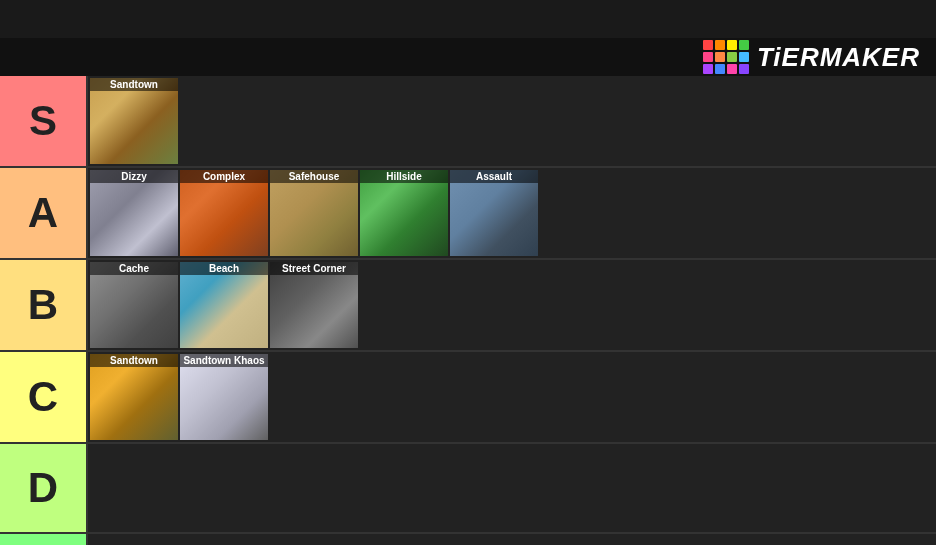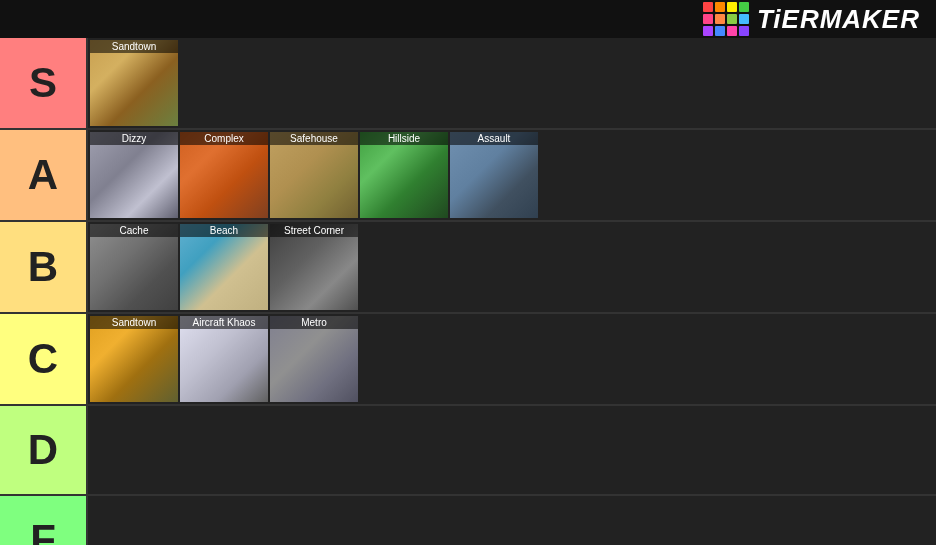--- a/index.html
+++ b/index.html
@@ -20,20 +20,21 @@
     }
 
     
     .header {
       background: #111;
       display: flex;
       align-items: center;
       justify-content: flex-end;
       padding: 6px 16px;
       height: 38px;
+      margin-top: 38px;
     }
 
     .tiermaker-logo {
       display: flex;
       align-items: center;
       gap: 8px;
     }
 
     .logo-grid {
       display: grid;
@@ -100,21 +101,21 @@
       flex-shrink: 0;
       overflow: hidden;
     }
 
     .map-item-label {
       position: absolute;
       top: 0;
       left: 0;
       right: 0;
       font-size: 10px;
-      font-weight: normal;
+      font-weight: bold;
       color: white;
       background: rgba(0,0,0,0.55);
       padding: 1px 3px;
       text-align: center;
       white-space: nowrap;
       overflow: hidden;
       text-overflow: ellipsis;
     }
 
     .map-thumb {
@@ -274,25 +275,21 @@
 
     <div class="tier-row tier-c">
       <div class="tier-label">C</div>
       <div class="tier-content">
         <div class="map-item">
           <div class="map-thumb thumb-aircraft"></div>
           <div class="map-item-label">Sandtown</div>
         </div>
         <div class="map-item">
           <div class="map-thumb thumb-kitchenkhaos"></div>
-          <div class="map-item-label">Aircraft Khaos</div>
-        </div>
-        <div class="map-item">
-          <div class="map-thumb thumb-metro"></div>
-          <div class="map-item-label">Metro</div>
+          <div class="map-item-label">Sandtown Khaos</div>
         </div>
         <div class="empty-row"></div>
       </div>
     </div>
 
     <div class="tier-row tier-d">
       <div class="tier-label">D</div>
       <div class="tier-content">
         <div class="empty-row"></div>
       </div>

